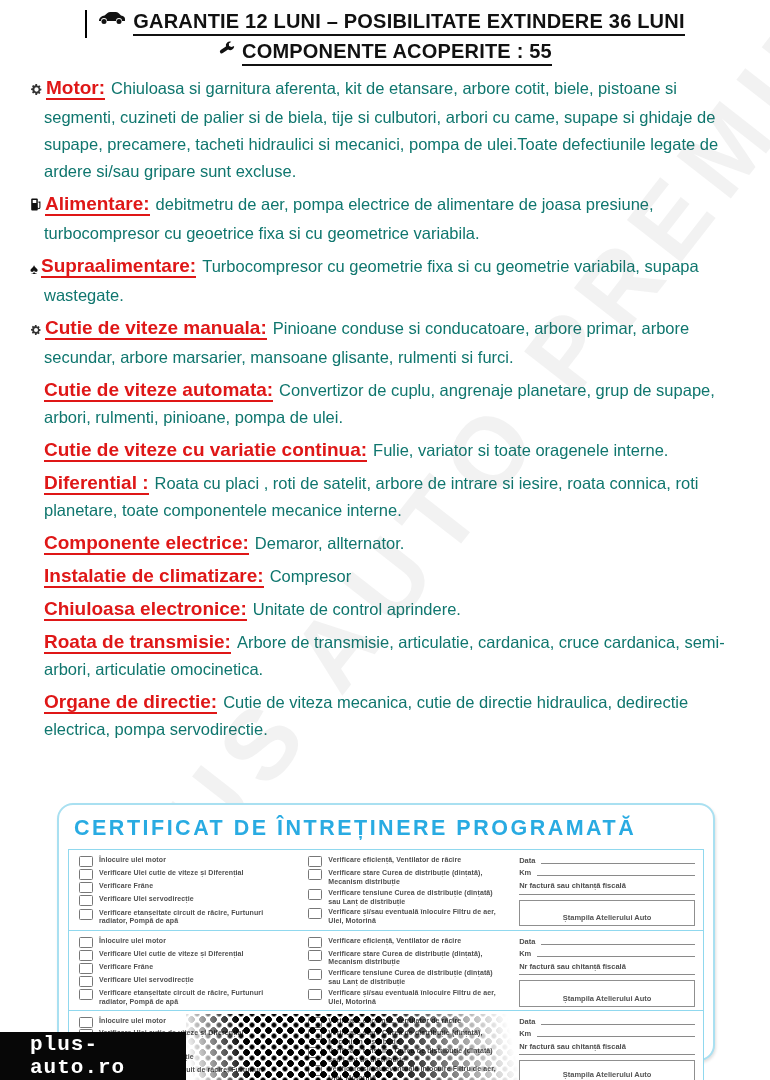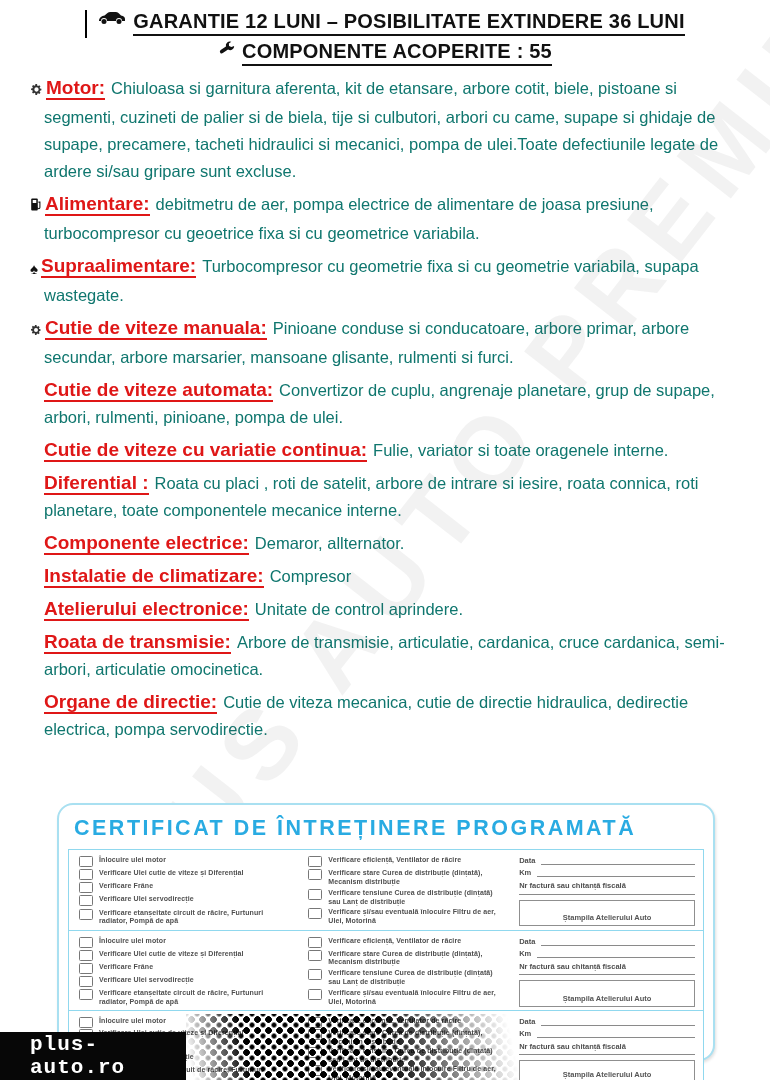--- a/index.html
+++ b/index.html
@@ -60,21 +60,21 @@
   .ccol3{width:185px; margin-left:2px;}
   .crow{display:flex; align-items:flex-start; gap:6px;}
   .cbox{
     width:12px; height:9px; border:1.2px solid #777; border-radius:1.5px;
     background:#fff; flex:0 0 auto; margin-top:0px;
   }
   .clabel{
     font-size:7px; font-weight:bold; color:#4f4f4f; line-height:1.25;
     letter-spacing:.1px;
   }
-  .fline{display:flex; align-items:flex-end; gap:6px; margin-bottom:3px;}
+  .fline{display:flex; align-items:flex-start; gap:6px; margin-bottom:3px;}
   .flabel{font-size:7.5px; font-weight:bold; color:#4f4f4f;}
   .frule{flex:1; border-bottom:1px solid #8a8a8a; height:7px;}
   .finv{font-size:7.5px; font-weight:bold; color:#4f4f4f; margin-top:1px;}
   .invrule{border-bottom:1px solid #8a8a8a; height:6px; margin-bottom:5px;}
   .stampbox{
     border:1px solid #8f8f8f; height:37px; display:flex; align-items:flex-end;
     justify-content:center; padding-bottom:3px; box-sizing:border-box;
   }
   .stampbox span{font-size:7.5px; font-weight:bold; color:#555;}
   
@@ -168,21 +168,21 @@
 
     <p class="sec">
       <span class="shead">Componente electrice:</span><span class="sdesc">Demaror, allternator.</span>
     </p>
 
     <p class="sec">
       <span class="shead">Instalatie de climatizare:</span><span class="sdesc">Compresor</span>
     </p>
 
     <p class="sec">
-      <span class="shead">Atelierului electronice:</span><span class="sdesc">Unitate de control aprindere.</span>
+      <span class="shead">Chiuloasa electronice:</span><span class="sdesc">Unitate de control aprindere.</span>
     </p>
 
     <p class="sec">
       <span class="shead">Roata de transmisie:</span><span class="sdesc">Arbore de transmisie, articulatie, cardanica, cruce cardanica, semi-arbori, articulatie omocinetica.</span>
     </p>
 
     <p class="sec">
       <span class="shead">Organe de directie:</span><span class="sdesc">Cutie de viteza mecanica, cutie de directie hidraulica, dedirectie electrica, pompa servodirectie.</span>
     </p>
 

